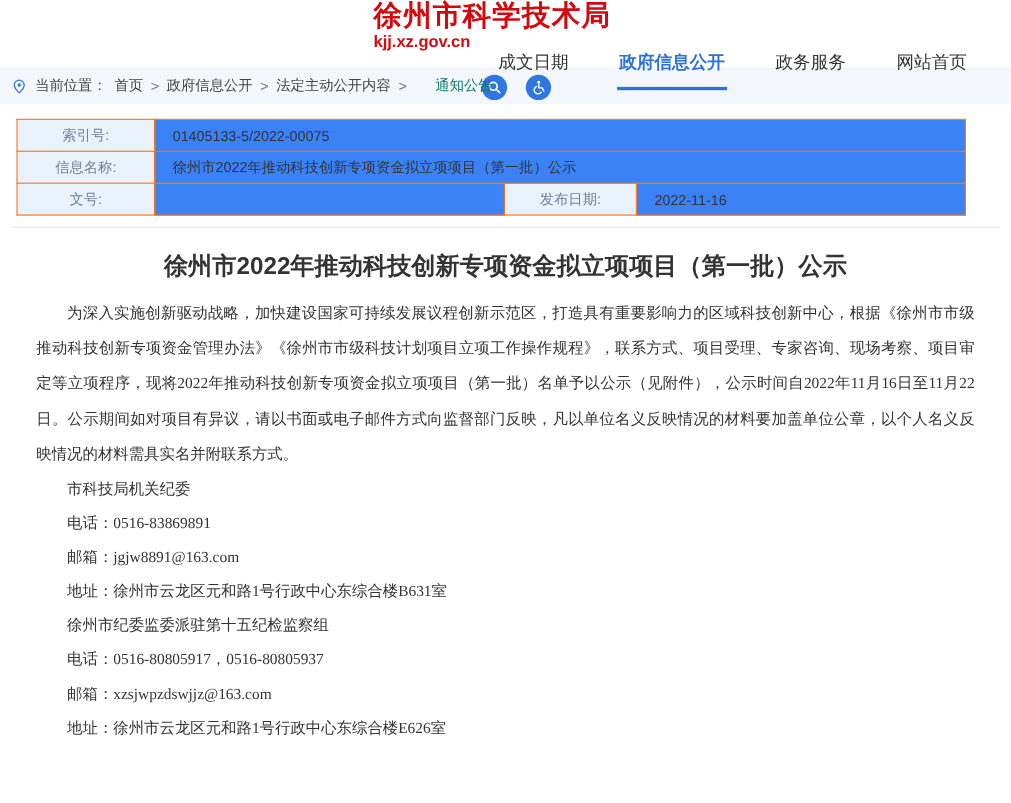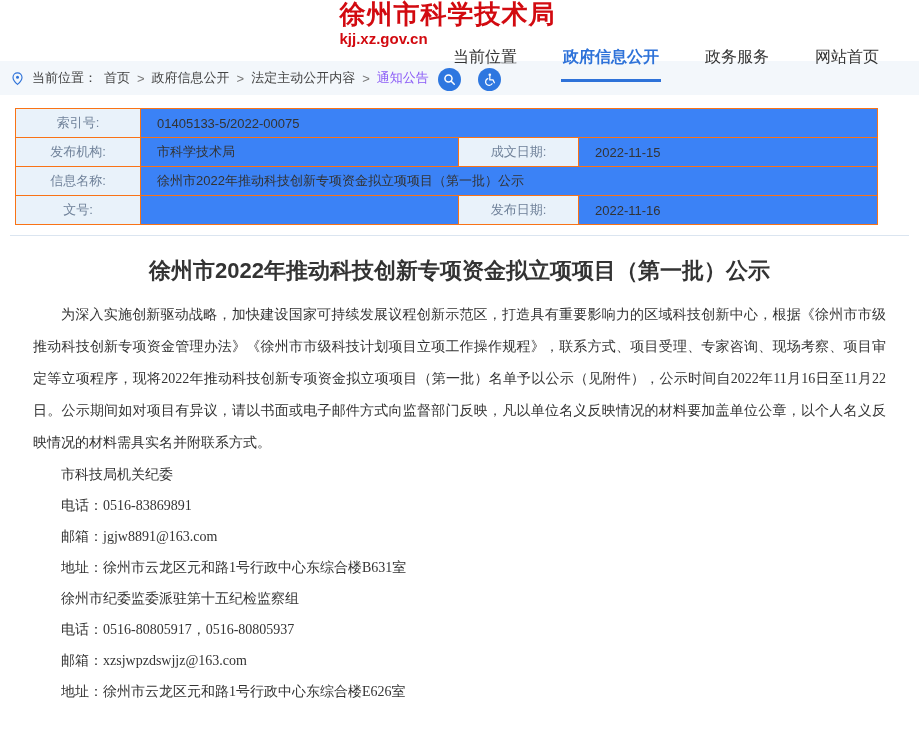--- a/index.html
+++ b/index.html
@@ -15,21 +15,21 @@
   .nav-item { font-size: 16px; color: #333; cursor: pointer; text-decoration: none; position: relative; white-space: nowrap; }
   .nav-item.active { color: #2e72d9; font-weight: bold; }
   .nav-item.active::after { content: ""; position: absolute; left: -2px; right: -2px; bottom: -14px; height: 3px; background: #2e72d9; }
   .header-icons { display: flex; gap: 17px; margin-left: 44px; }
   .icon-btn { width: 23px; height: 23px; border-radius: 50%; background: #2e77e0; border: none; display: flex; align-items: center; justify-content: center; cursor: pointer; padding: 0; }
   .icon-btn svg { display: block; }
 
   
   .breadcrumb-bar { height: 34px; background: #f3f7fb; display: flex; align-items: center; padding: 0 10px; font-size: 13px; color: #444; gap: 7px; }
   .breadcrumb-bar a { color: #444; text-decoration: none; cursor: pointer; }
-  .breadcrumb-bar a.current { color: #8b5cf6; }
+  .breadcrumb-bar a.current { color: #0f766e; margin-left: 19px; }
   .bc-sep { color: #777; }
 
   
   .meta-table { margin: 13px 0 0 15px; width: 862px; border-collapse: collapse; font-size: 13px; table-layout: fixed; }
   .meta-table td { border: 1px solid #f97316; height: 29px; padding: 0 10px; }
   .meta-table .lbl { background: #e9f2fa; color: #6f8199; text-align: center; }
   .meta-table .val { color: #333; text-align: left; padding-left: 16px; background: #3b82f6; }
   .col-l1 { width: 125px; } .col-v1 { width: 318px; } .col-l2 { width: 120px; } .col-v2 { width: 299px; }
 
   
@@ -42,21 +42,21 @@
 </style>
 </head>
 <body>
 
 <header class="site-header">
   <div class="brand">
     <div class="brand-title">徐州市科学技术局</div>
     <div class="brand-sub">kjj.xz.gov.cn</div>
   </div>
   <nav class="main-nav">
-    <a class="nav-item">当前位置</a>
+    <a class="nav-item">成文日期</a>
     <a class="nav-item active">政府信息公开</a>
     <a class="nav-item">政务服务</a>
     <a class="nav-item">网站首页</a>
   </nav>
   <div class="header-icons">
     <button class="icon-btn" title="">
       <svg width="15" height="15" viewBox="0 0 22 22">
         <circle cx="9.5" cy="9.5" r="5.2" stroke="#fff" stroke-width="2.2" fill="none"></circle>
         <line x1="13.6" y1="13.6" x2="18" y2="18" stroke="#fff" stroke-width="2.2" stroke-linecap="round"></line>
       </svg>
@@ -92,26 +92,20 @@
       <col class="col-v1">
       <col class="col-l2">
       <col class="col-v2">
     </colgroup>
   <tbody>
       <tr>
     <td class="lbl">索引号:</td>
     <td class="val" colspan="3">01405133-5/2022-00075</td>
   </tr>
   <tr>
-    <td class="lbl">发布机构:</td>
-    <td class="val">市科学技术局</td>
-    <td class="lbl">成文日期:</td>
-    <td class="val">2022-11-15</td>
-  </tr>
-  <tr>
     <td class="lbl">信息名称:</td>
     <td class="val" colspan="3">徐州市2022年推动科技创新专项资金拟立项项目（第一批）公示</td>
   </tr>
   <tr>
     <td class="lbl">文号:</td>
     <td class="val"></td>
     <td class="lbl">发布日期:</td>
     <td class="val">2022-11-16</td>
   </tr>
 </tbody>

